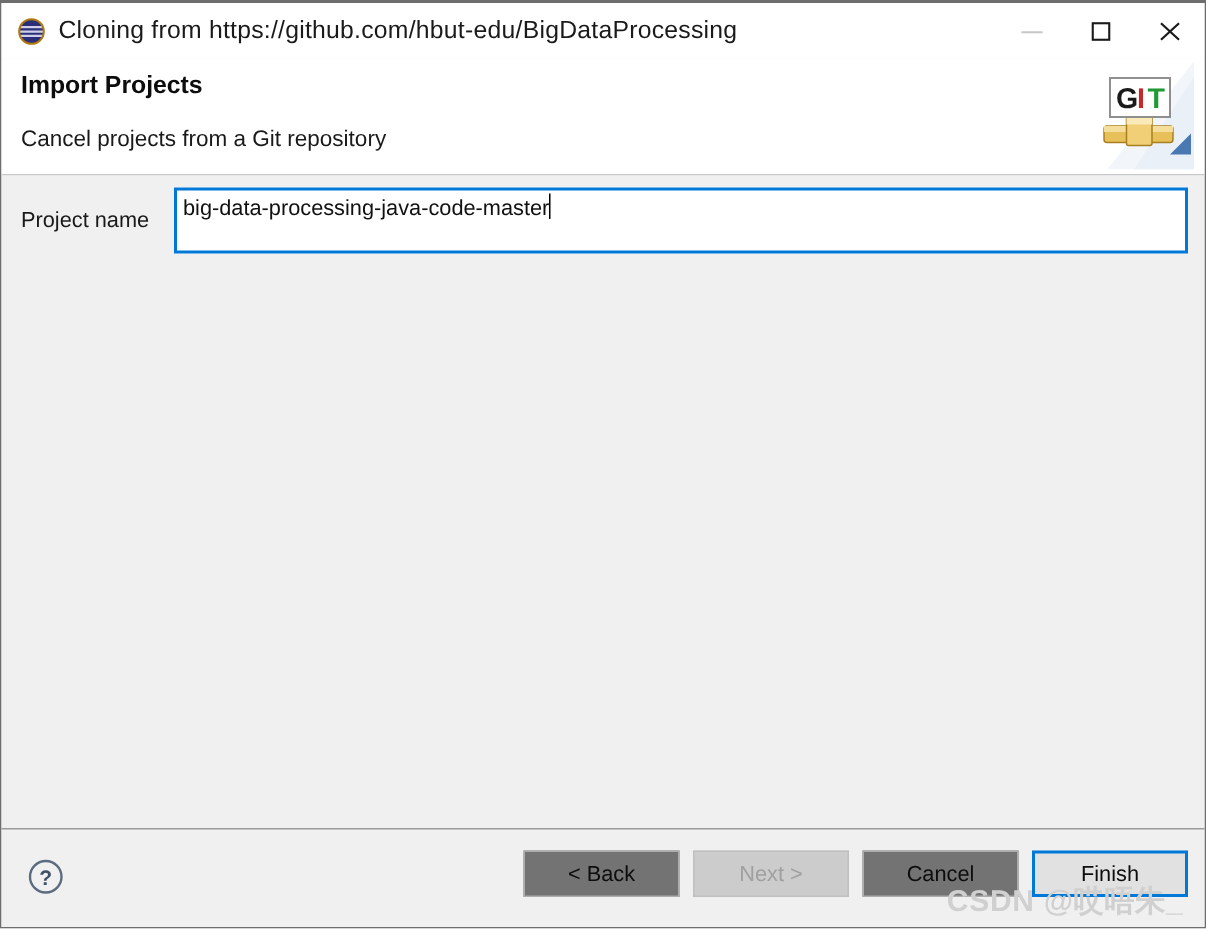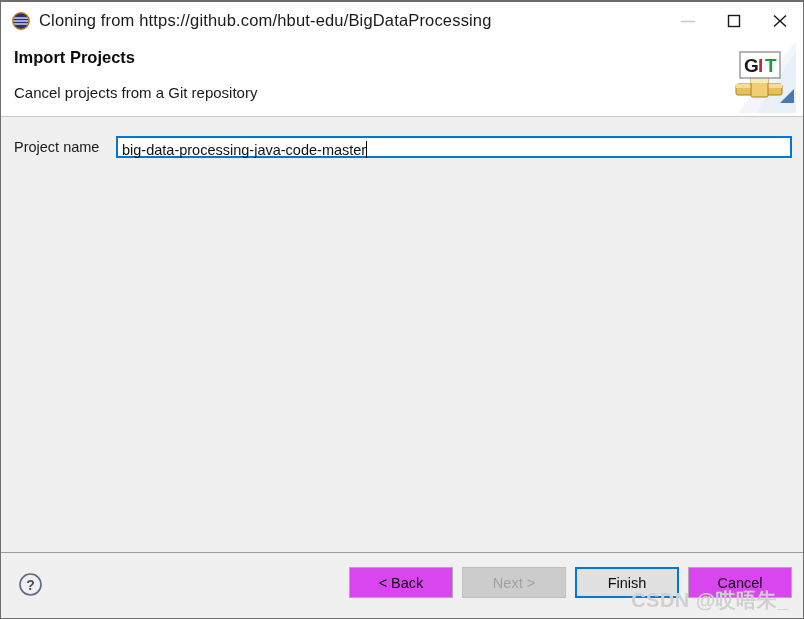--- a/index.html
+++ b/index.html
@@ -108,21 +108,21 @@
   }
   .form-label {
     width: 104px;
     flex: 0 0 104px;
     font-size: 14.5px;
     color: #1a1a1a;
     padding-left: 2px;
   }
   .field {
     flex: 1 1 auto;
-    height: 22px;
+    height: 44px;
     font-size: 14.5px;
     line-height: 24px;
     padding: 0 4px;
     font-family: "Liberation Sans", "DejaVu Sans", sans-serif;
   }
   .field-focus {
     background: #ffffff;
     border: 2px solid #0078d7;
     color: #111111;
     position: relative;
@@ -162,21 +162,21 @@
     right: 11px;
     top: 14px;
     display: flex;
     gap: 9px;
   }
   .btn {
     width: 104px;
     height: 31px;
     font-size: 14.5px;
     font-family: "Liberation Sans", "DejaVu Sans", sans-serif;
-    background: #d946ef;
+    background: #737373;
     border: 1px solid #adadad;
     color: #0d0d0d;
     display: flex;
     align-items: center;
     justify-content: center;
     cursor: default;
     padding: 0;
   }
   .btn.disabled {
     color: #a0a0a0;
@@ -278,20 +278,20 @@
     <div class="help-btn">
       <svg width="25" height="25" viewBox="0 0 25 25">
         <circle cx="12.5" cy="12.5" r="10.5" fill="none" stroke="#5b6b80" stroke-width="1.6"></circle>
         <text x="12.5" y="18" text-anchor="middle" font-family="Liberation Sans, sans-serif" font-size="14" font-weight="bold" fill="#3f5168">?</text>
       </svg>
     </div>
 
     <div class="btn-row">
       <button class="btn">&lt; Back</button>
       <button class="btn disabled">Next &gt;</button>
+      <button class="btn">Cancel</button>
       <button class="btn default">Finish</button>
-      <button class="btn">Cancel</button>
     </div>
 
     <div class="watermark">CSDN @哎唔朱_</div>
   </div>
 
 </div>
 
 </body></html>

